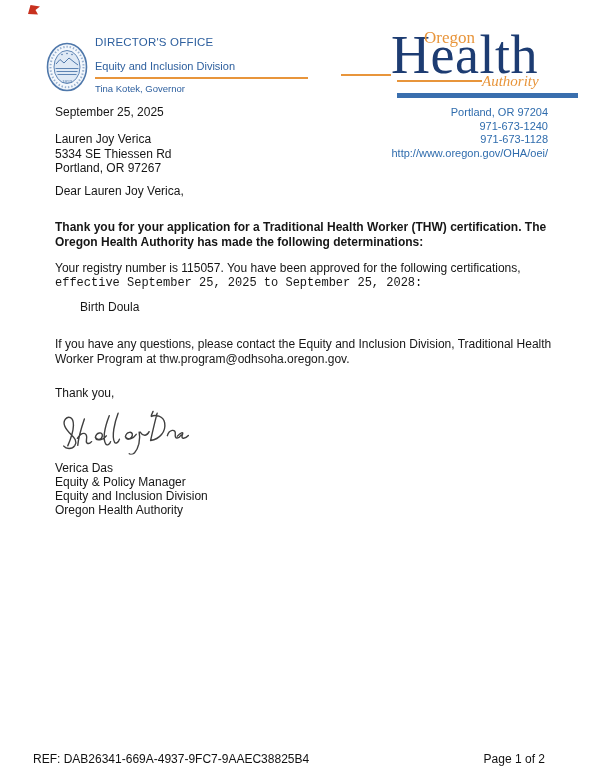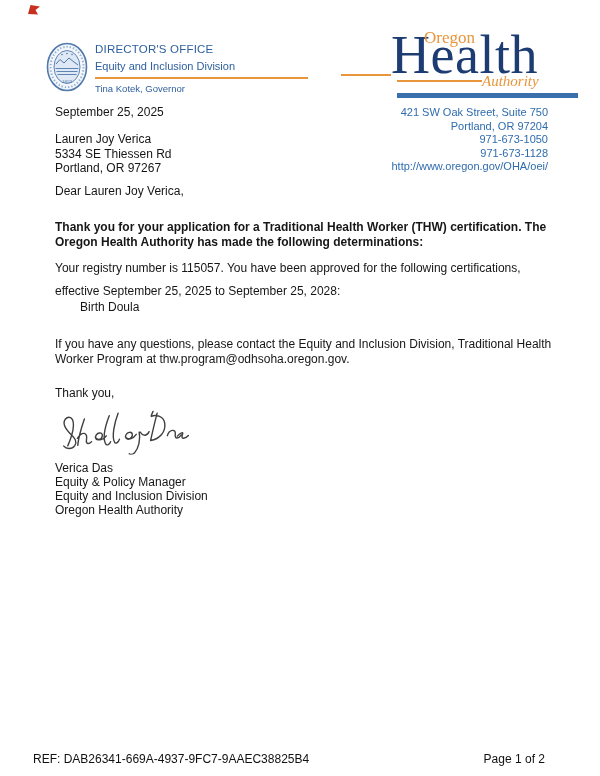--- a/index.html
+++ b/index.html
@@ -31,54 +31,53 @@
     <ellipse cx="21" cy="25" rx="16.5" ry="20.3" fill="none" stroke="#4f78ab" stroke-width="2" stroke-dasharray="1.4 1.9" opacity="0.55"></ellipse>
     <ellipse cx="21" cy="25" rx="13" ry="16.5" fill="#dfe9f5" stroke="#4f78ab" stroke-width="0.9"></ellipse>
     <path d="M10,22 L14,17.5 L18,21 L23,16 L28,20 L32,23" fill="none" stroke="#4f78ab" stroke-width="1"></path>
     <path d="M9.5,26.5 h23 M10.5,29.5 h21 M11.5,32.5 h19" stroke="#4f78ab" stroke-width="0.9"></path>
     <circle cx="16" cy="12.5" r="0.8" fill="#4f78ab"></circle>
     <circle cx="21" cy="11.5" r="0.8" fill="#4f78ab"></circle>
     <circle cx="26" cy="12.5" r="0.8" fill="#4f78ab"></circle>
     <text x="21" y="40.5" font-size="5" fill="#4f78ab" text-anchor="middle" font-family="Liberation Serif, serif">1859</text>
   </svg>
 
-  <div class="abs hdr-blue line" style="left:95px;top:43px;font-size:11.5px;letter-spacing:0.2px;">DIRECTOR'S OFFICE</div>
+  <div class="abs hdr-blue line" style="left:95px;top:36px;font-size:11.5px;letter-spacing:0.2px;">DIRECTOR'S OFFICE</div>
   <div class="abs hdr-blue line" style="left:95px;top:60px;font-size:11px;">Equity and Inclusion Division</div>
   <div class="abs orange-rule" style="left:95px;top:77px;width:213px;height:2px;"></div>
   <div class="abs hdr-blue line" style="left:95px;top:83px;font-size:9.5px;">Tina Kotek, Governor</div>
 
   <div class="abs orange-rule" style="left:341px;top:74px;width:50px;height:2px;"></div>
   <div class="abs orange-rule" style="left:397px;top:80px;width:85px;height:1.5px;"></div>
   <div class="abs serif line" style="left:391px;top:28px;font-size:54px;line-height:1;
        color:#1d3c72;letter-spacing:0.5px;">Health</div>
   <div class="abs serif line" style="left:424px;top:29px;font-size:17px;line-height:1;color:#e8953b;">Oregon</div>
   <div class="abs serif line" style="left:482px;top:74px;font-size:15px;line-height:1;color:#e8953b;font-style:italic;">Authority</div>
   <div class="abs nav-bar" style="left:397px;top:93px;width:181px;height:5px;"></div>
 
   <div class="abs contact" style="left:330px;top:106px;width:218px;">
-    <div class="line">421 SW Oak Street, Suite 750</div>
     <div class="line">Portland, OR 97204</div>
-    <div class="line">971-673-1050</div>
+    <div class="line">971-673-1240</div>
     <div class="line">971-673-1128</div>
     <div class="line"><a href="#">http://www.oregon.gov/OHA/oei/</a></div>
   </div>
 
   <div class="abs t11 line" style="left:55px;top:105px;">September 25, 2025</div>
 
   <div class="abs t11 line" style="left:55px;top:132px;">Lauren Joy Verica</div>
   <div class="abs t11 line" style="left:55px;top:146.5px;">5334 SE Thiessen Rd</div>
   <div class="abs t11 line" style="left:55px;top:161px;">Portland, OR 97267</div>
 
   <div class="abs t11 line" style="left:55px;top:184px;">Dear Lauren Joy Verica,</div>
 
   <div class="abs t11 bold line" style="left:55px;top:220px;">Thank you for your application for a Traditional Health Worker (THW) certification. The</div>
   <div class="abs t11 bold line" style="left:55px;top:235px;">Oregon Health Authority has made the following determinations:</div>
 
   <div class="abs t11 line" style="left:55px;top:261px;">Your registry number is 115057. You have been approved for the following certifications,</div>
-  <div class="abs t11 line" style="left:55px;top:284px;">effective September 25, 2025 to September 25, 2028:</div>
+  <div class="abs t11 line" style="left:55px;top:276px;font-family:Liberation Mono, monospace;">effective September 25, 2025 to September 25, 2028:</div>
 
   <div class="abs t11 line" style="left:80px;top:300px;">Birth Doula</div>
 
   <div class="abs t11 line" style="left:55px;top:337px;">If you have any questions, please contact the Equity and Inclusion Division, Traditional Health</div>
   <div class="abs t11 line" style="left:55px;top:352px;">Worker Program at thw.program@odhsoha.oregon.gov.</div>
 
   <div class="abs t11 line" style="left:55px;top:386px;">Thank you,</div>
 
   <svg class="abs" style="left:55px;top:405px;transform:rotate(-3deg);" width="135" height="50" viewBox="0 0 135 50">
     <g fill="none" stroke="#3f3f3f" stroke-width="1.4" stroke-linecap="round" stroke-linejoin="round">

